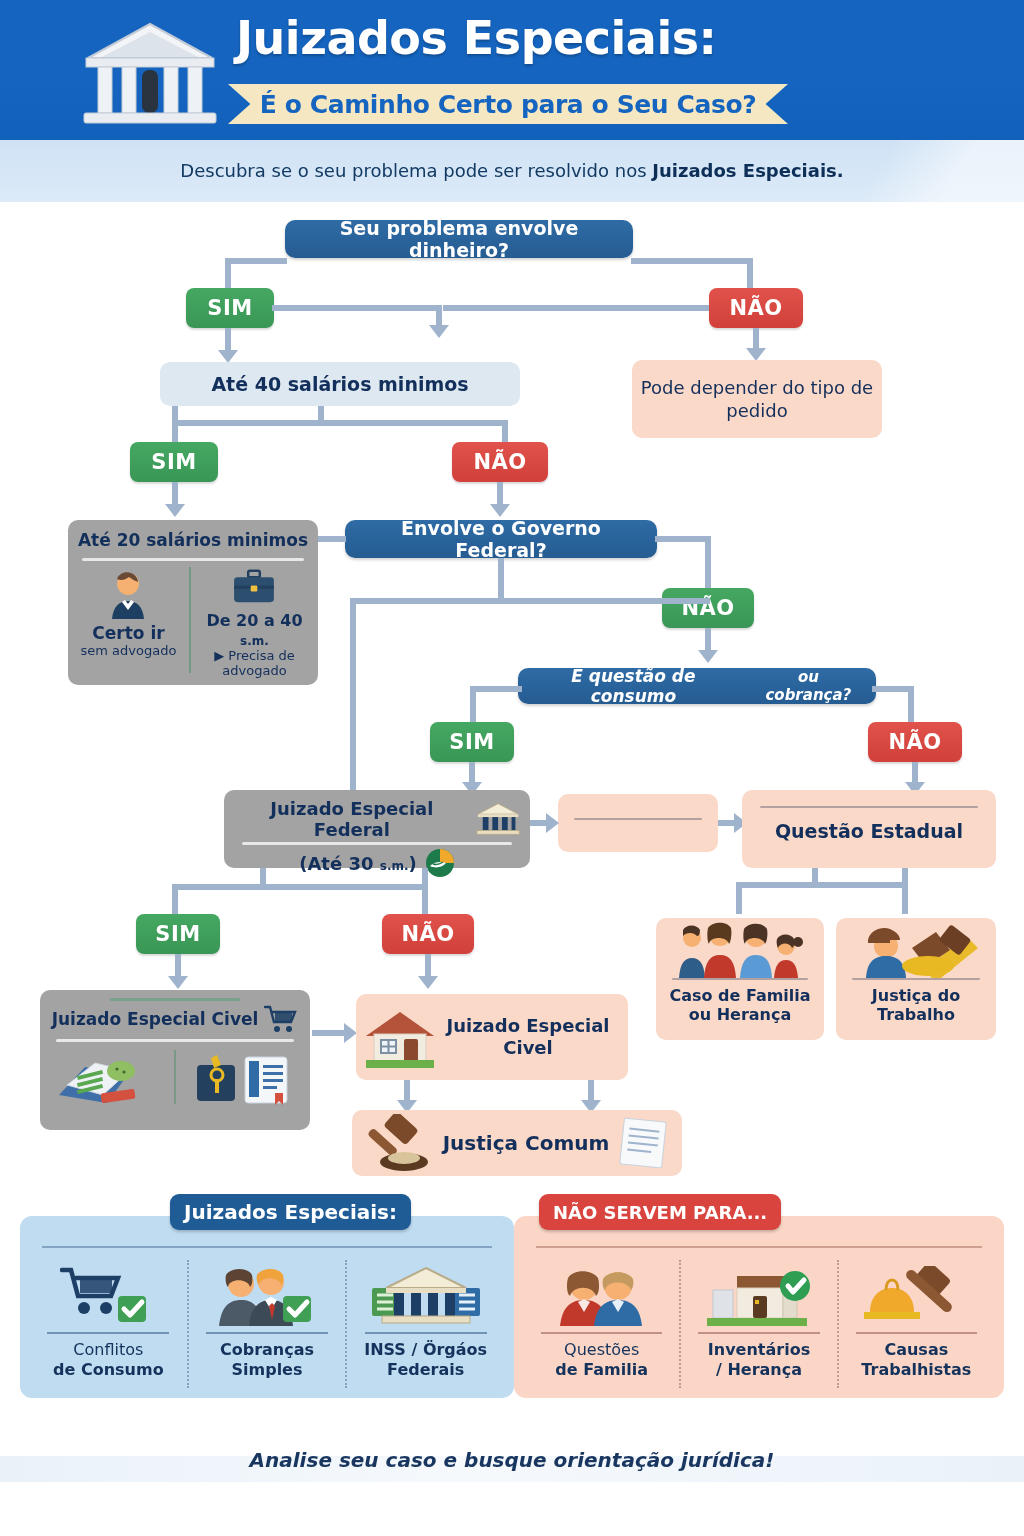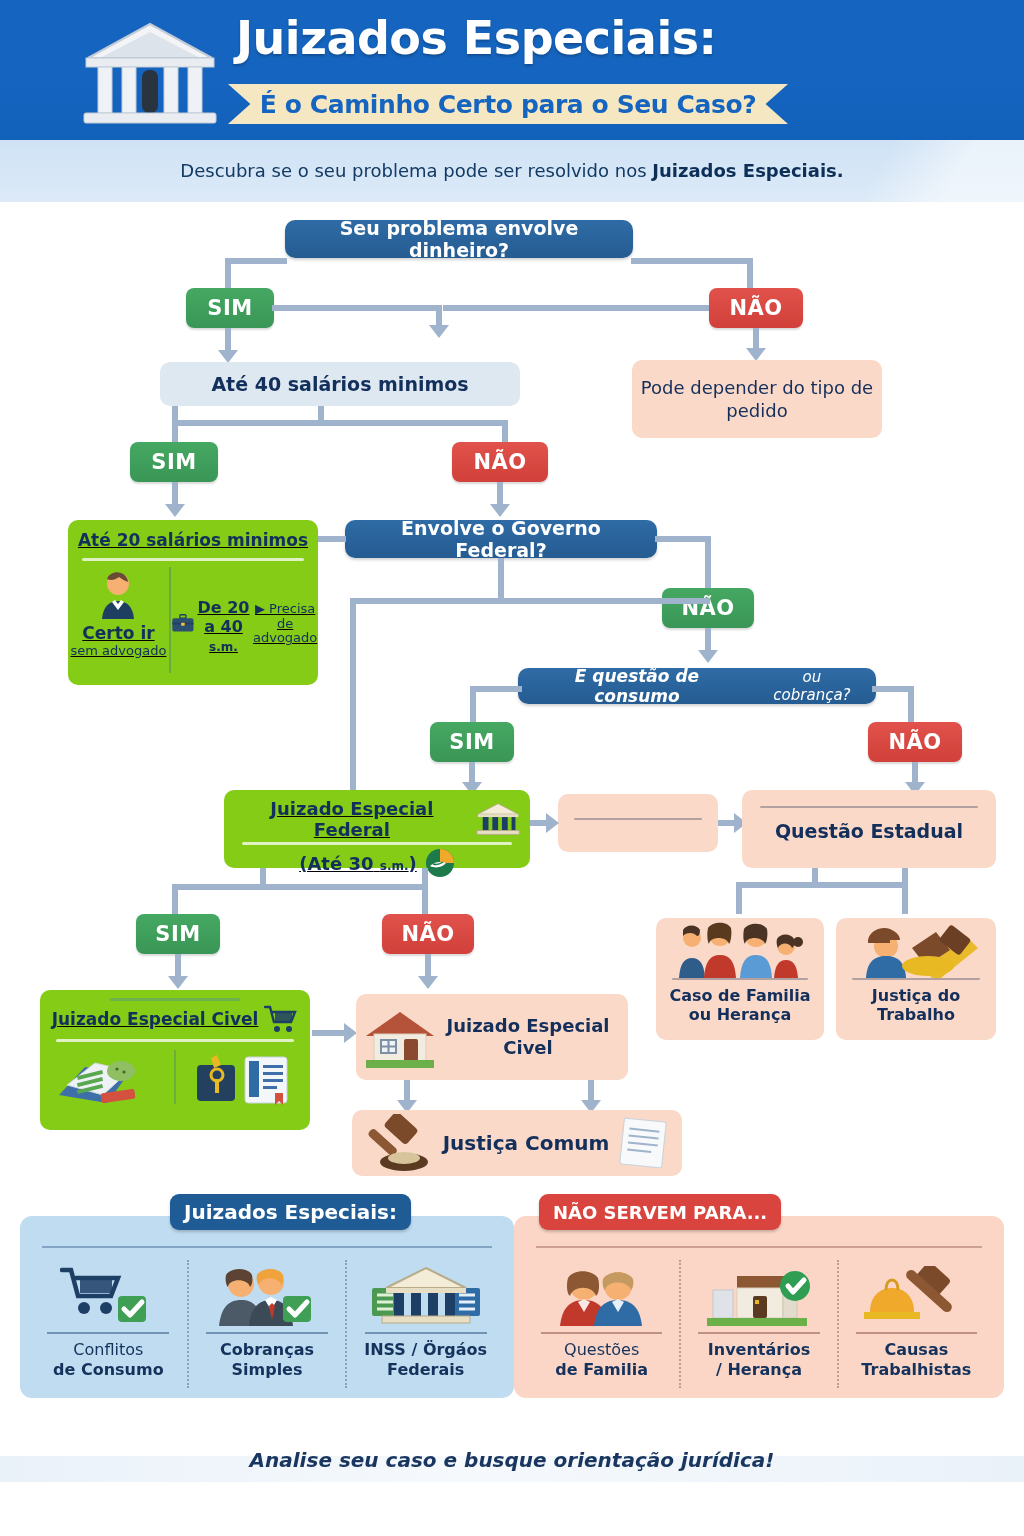--- a/index.html
+++ b/index.html
@@ -73,34 +73,34 @@
 
   .q-box {
     background: linear-gradient(180deg,#2f6ba5 0%,#255c92 100%);
     color: #ffffff; display: flex; align-items: center; justify-content: center;
     font-size: 19px; font-weight: bold;
     font-family: "DejaVu Sans", sans-serif;
     box-shadow: 0 2px 3px rgba(0,0,0,.18);
     padding: 0 16px; text-align: center;
   }
   .q-box.italic { font-style: italic; font-size: 17px; justify-content: space-between; }
-  .q-box .lite { font-weight: normal; font-size: 15px; margin-left: 18px; }
+  .q-box .lite { font-weight: bold; font-size: 15px; margin-left: 18px; }
 
   .badge {
     border-radius: 8px; color: #fff; font-weight: bold;
     font-size: 21px; display: flex; align-items: center; justify-content: center;
     font-family: "DejaVu Sans", sans-serif;
     box-shadow: 0 2px 2px rgba(0,0,0,.15);
     letter-spacing: .5px;
   }
   .badge.yes { background: linear-gradient(180deg,#45a862 0%,#3a9656 100%); }
   .badge.no  { background: linear-gradient(180deg,#e0524b 0%,#d1403a 100%); }
 
   .box-blue  { background: #dde8f1; }
-  .box-green { background: #84cc16; text-decoration: underline; }
+  .box-green { background: #a3a3a3; }
   .box-pink  { background: #fbd9c8; }
 
   .box-label {
     color: #132f5b; font-weight: bold; font-family: "DejaVu Sans", sans-serif;
     text-align: center;
   }
   .hr-light { height: 3px; background: rgba(255,255,255,.75); border-radius: 2px; }
   .hr-dark  { height: 2px; background: rgba(90,90,110,.45); border-radius: 2px; }
   .hr-green { height: 3px; background: #5e9e79; border-radius: 2px; opacity:.6; }
 
@@ -242,21 +242,21 @@
           <svg width="52" height="50" viewBox="0 0 52 50">
             <path d="M26 4c7 0 11 5 11 11 0 6-5 11-11 11s-11-5-11-11C15 9 19 4 26 4z" fill="#f5b072"></path>
             <path d="M15 10c2-6 9-8 14-6 5 2 7 6 7 9-3-1-6-3-9-5-4 3-8 4-12 2z" fill="#6b4a35"></path>
             <path d="M10 50c1-12 7-18 16-18s15 6 16 18z" fill="#1f3f62"></path>
             <path d="M20 33l6 8 6-8-3-2-3 4-3-4z" fill="#ffffff"></path>
           </svg>
           <div class="box-label" style="font-size:17px; margin-top:4px;">Certo ir</div>
           <div class="box-label" style="font-size:13px; font-weight:normal;">sem advogado</div>
         </div>
         <div style="width:2px; background:#4f8f6a; opacity:.55; margin:6px 0;"></div>
-        <div style="flex:1.05; display:flex; flex-direction:row; align-items:center; padding-top:8px;">
+        <div style="flex:1.05; display:flex; flex-direction:column; align-items:center; padding-top:8px;">
           <svg width="54" height="46" viewBox="0 0 54 46">
             <rect x="20" y="2" width="14" height="8" rx="2" fill="none" stroke="#23415f" stroke-width="3"></rect>
             <rect x="3" y="10" width="48" height="30" rx="4" fill="#2c4f70"></rect>
             <rect x="3" y="20" width="48" height="4" fill="#23415f"></rect>
             <rect x="23" y="20" width="8" height="7" rx="1.5" fill="#f0c040"></rect>
           </svg>
           <div class="box-label" style="font-size:16px; margin-top:4px;">
             <span>De 20 a 40</span>
             <span class="small">s.m.</span>
           </div>

